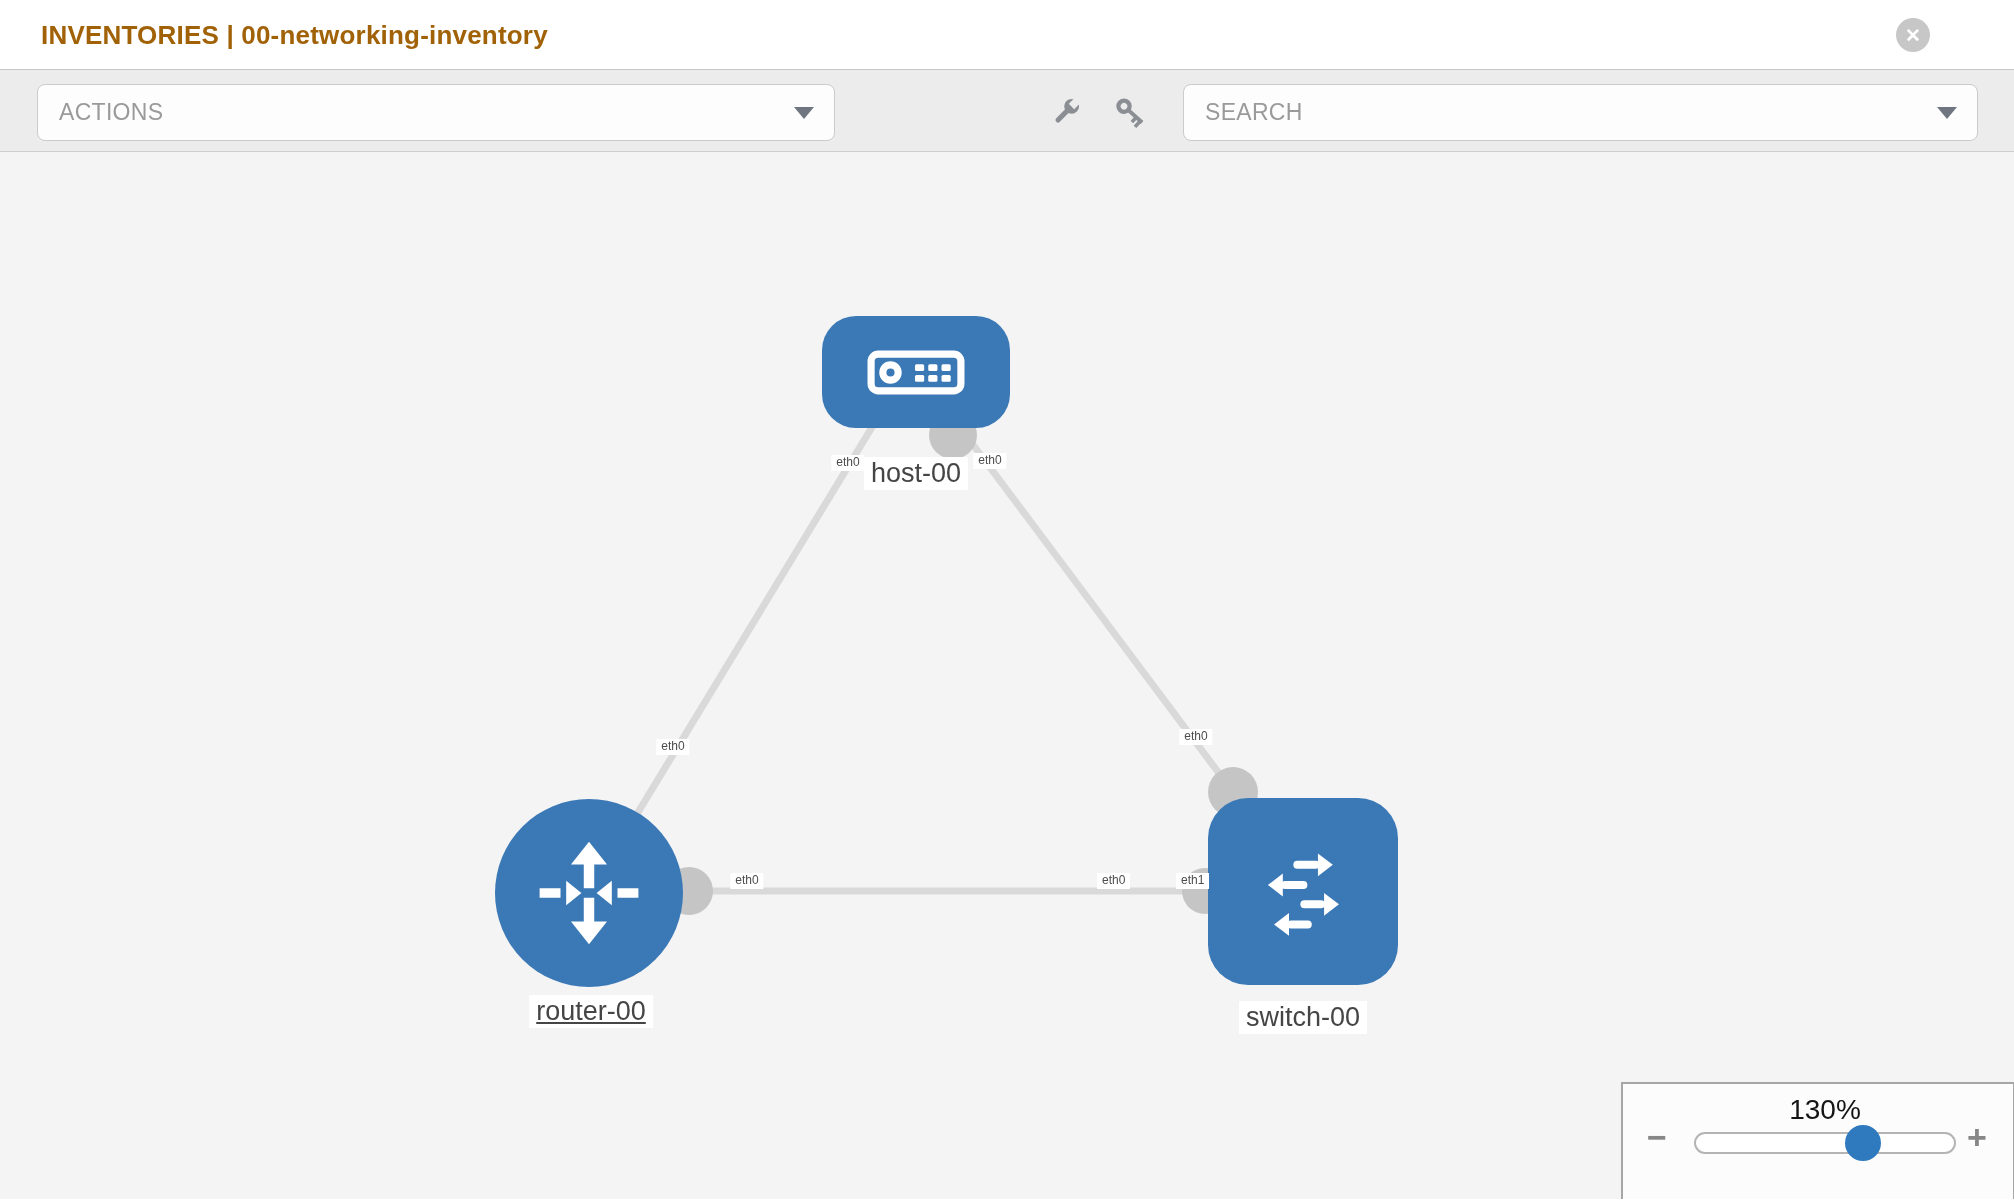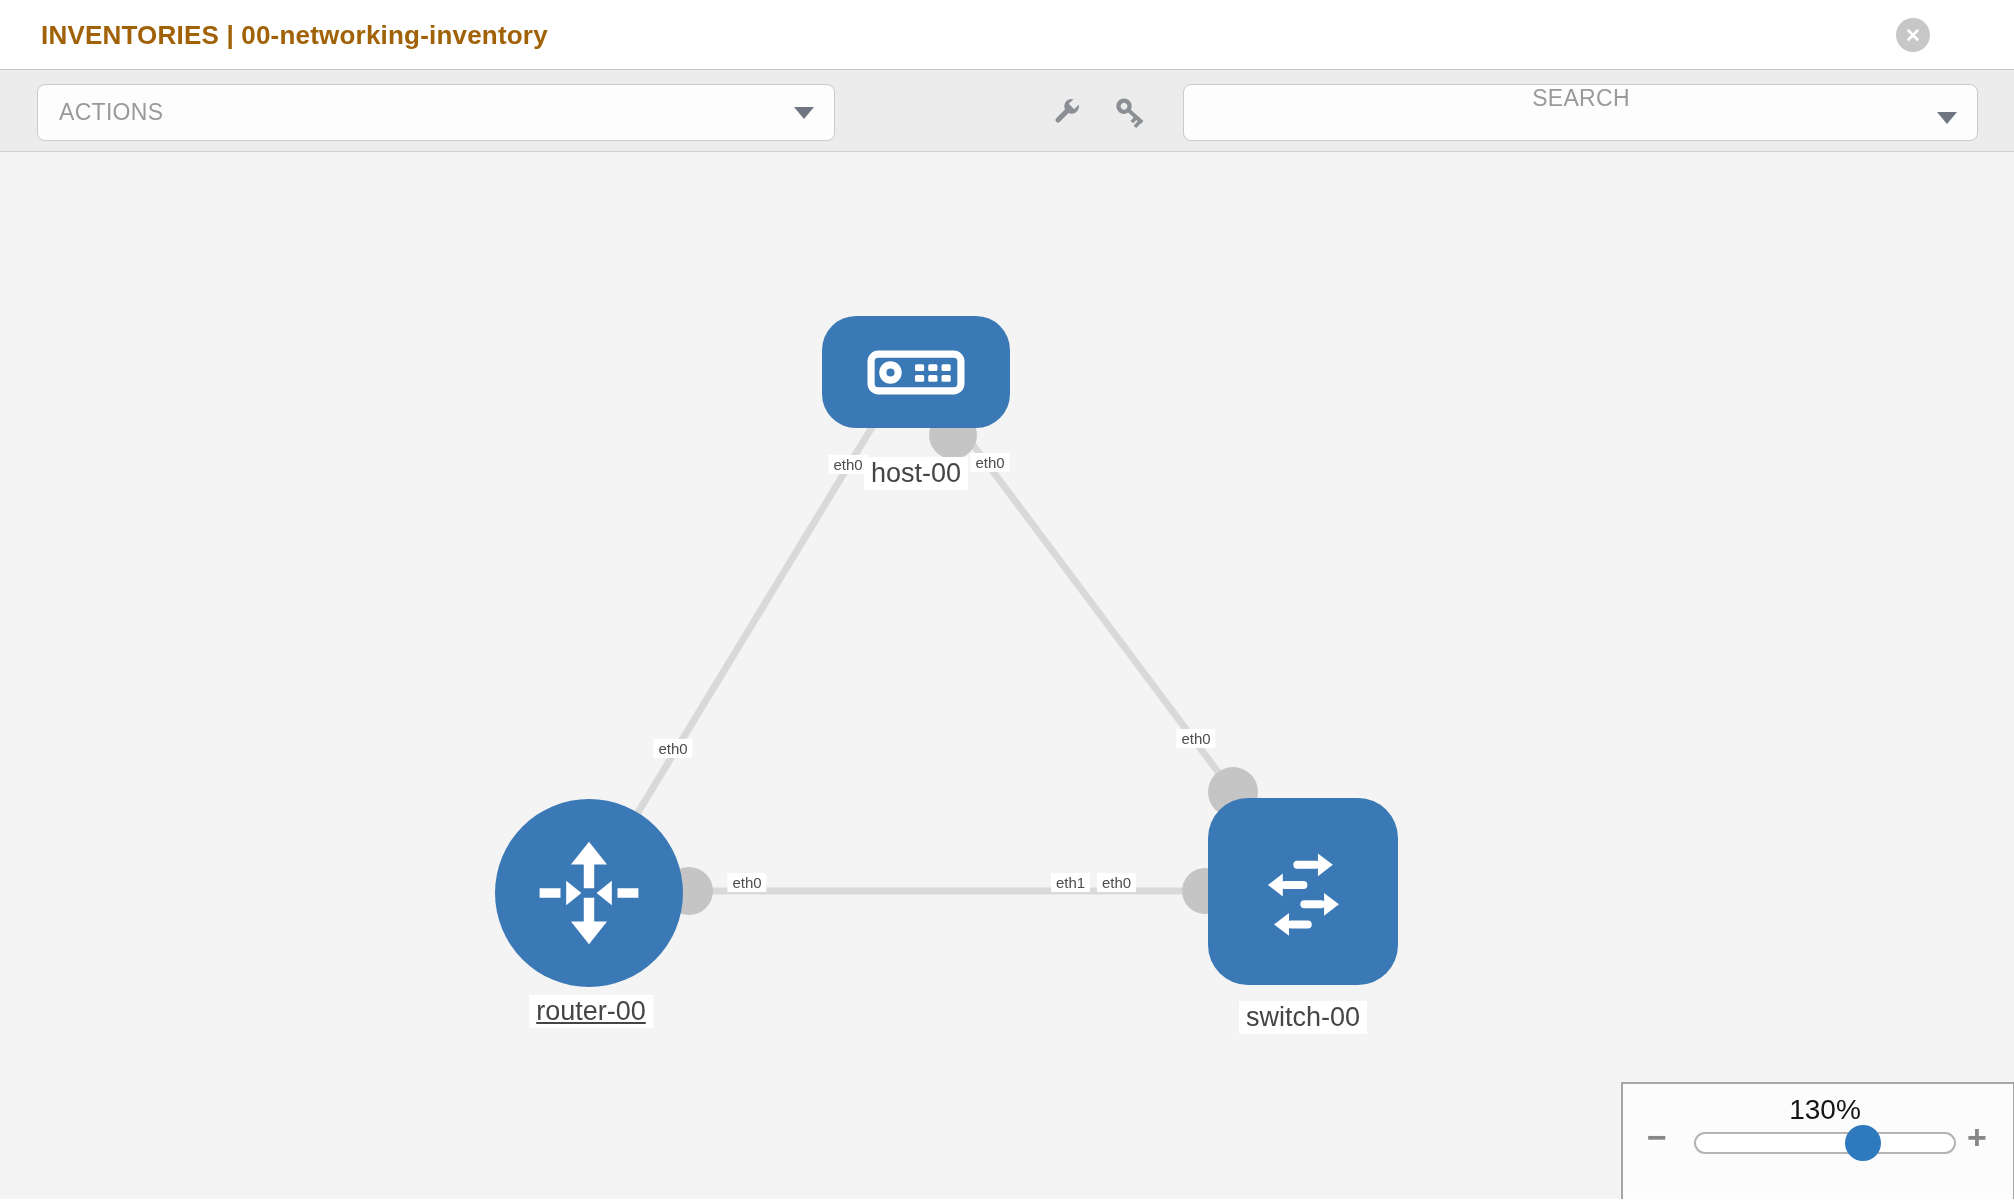--- a/index.html
+++ b/index.html
@@ -65,21 +65,21 @@
     letter-spacing: 0.3px;
   }
   .dropdown .caret {
     margin-left: auto;
     width: 0; height: 0;
     border-left: 10px solid transparent;
     border-right: 10px solid transparent;
     border-top: 12px solid #6f7681;
   }
   .dd-actions { left: 37px;  width: 798px; }
-  .dd-search  { left: 1183px; width: 795px; flex-direction: column; }
+  .dd-search  { left: 1183px; width: 795px; }
   .tool-icon { position: absolute; cursor: pointer; }
   .tool-wrench { left: 1049px; top: 25px; }
   .tool-key    { left: 1112px; top: 25px; }
 
   
   .canvas {
     position: relative;
     height: 1047px;
     background: #f4f4f4;
     overflow: hidden;
@@ -104,39 +104,39 @@
     font-size: 27px;
     line-height: 1.15;
     padding: 1px 7px;
     white-space: nowrap;
     z-index: 3;
   }
   .if-label {
     position: absolute;
     background: #ffffff;
     color: #4c4c4c;
-    font-size: 15px;
+    font-size: 12px;
     line-height: 1.15;
     padding: 1px 5px;
     white-space: nowrap;
     z-index: 2;
   }
   .if-center { transform: translateX(-50%); }
 
   .lbl-host   { left: 916px;  top: 305px; }
   .lbl-router { left: 591px;  top: 843px; text-decoration: underline; }
   .lbl-switch { left: 1303px; top: 849px; }
 
   .if-host-left   { left: 848px;  top: 303px; }
   .if-host-right  { left: 990px;  top: 301px; }
   .if-hr-mid      { left: 673px;  top: 587px; }
   .if-hs-mid      { left: 1196px; top: 577px; }
   .if-rs-left     { left: 747px;  top: 721px; }
   .if-rs-back     { left: 1097px; top: 721px; z-index: 2; }
-  .if-rs-front    { left: 1051px; top: 721px; z-index: 3; }
+  .if-rs-front    { left: 1176px; top: 721px; z-index: 3; }
 
   
   .zoom-panel {
     position: absolute;
     left: 1621px; top: 930px;
     width: 394px; height: 120px;
     background: #fcfcfc;
     border: 2px solid #a6a6a6;
     z-index: 5;
   }

